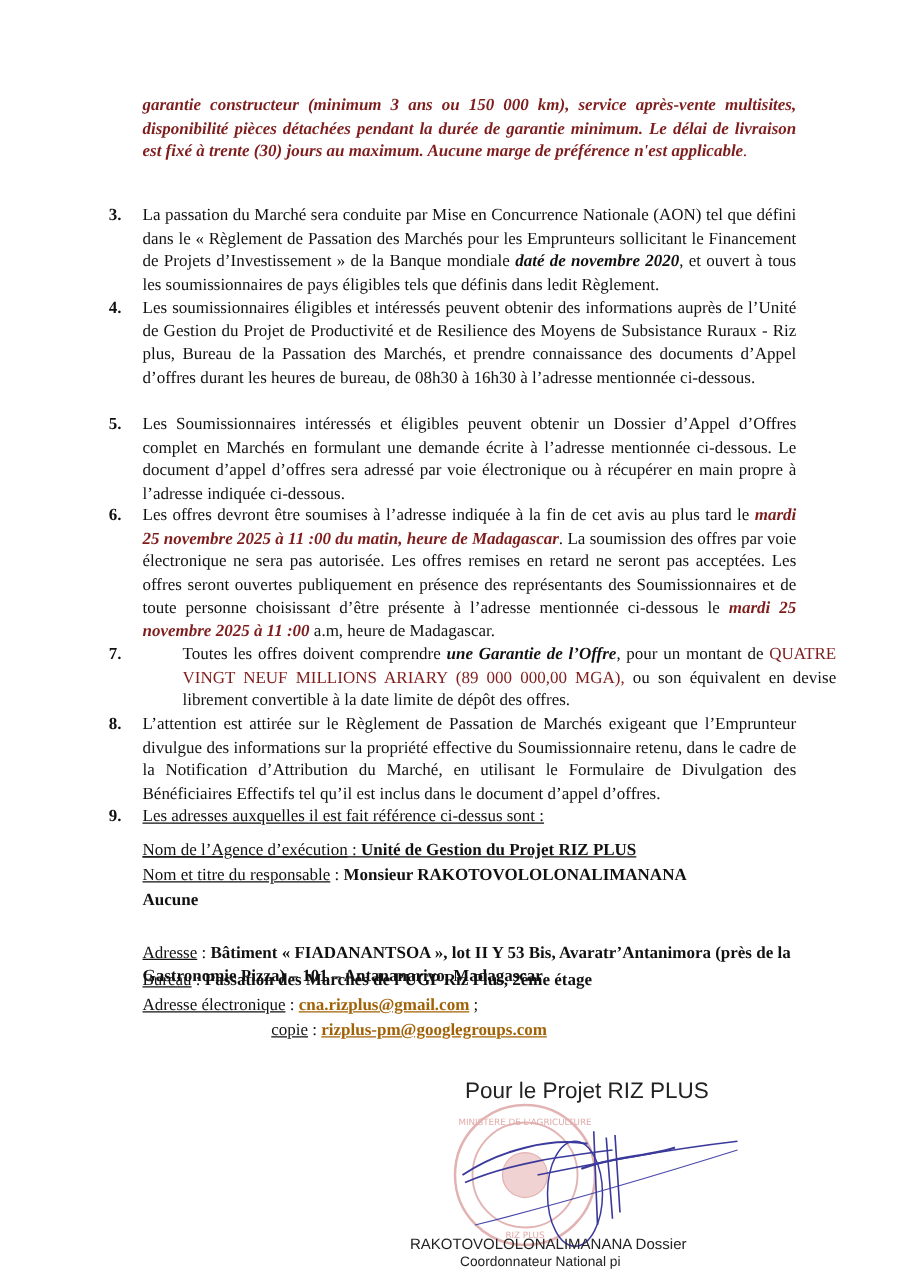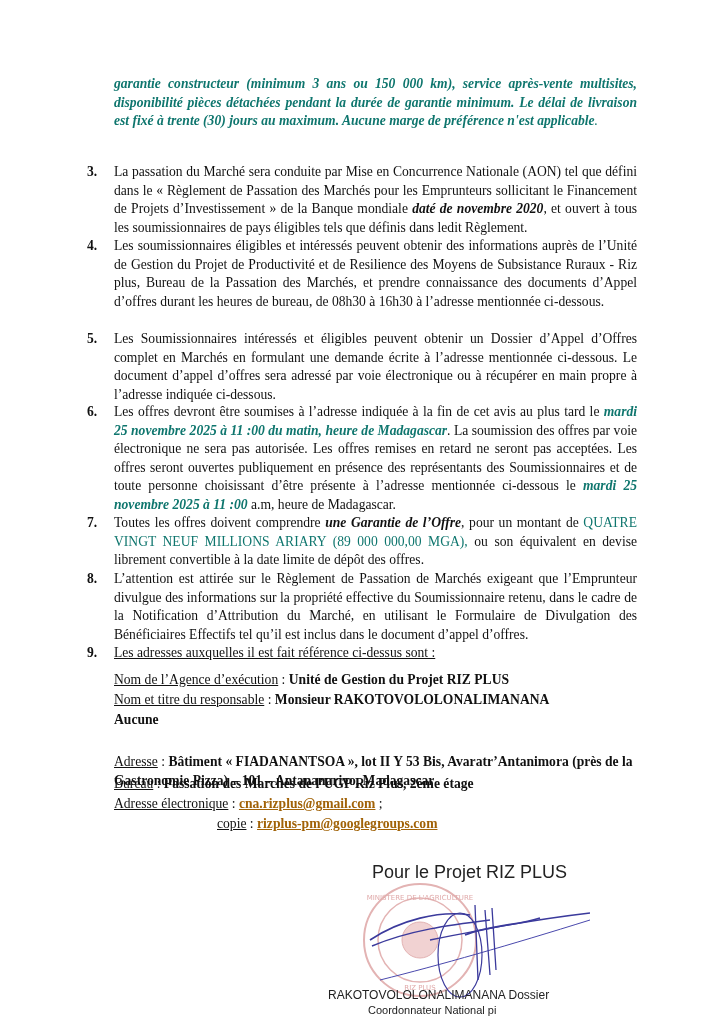--- a/index.html
+++ b/index.html
@@ -2,21 +2,21 @@
 <html><head>
 <meta charset="utf-8">
 <style>
   html, body { margin: 0; padding: 0; background: #ffffff; }
   body { width: 724px; height: 1024px; position: relative; overflow: hidden;
     font-family: "Liberation Serif", "DejaVu Serif", serif; color: #111; }
   .page { position: absolute; left: 0; top: 0; width: 724px; height: 1024px; background: #fff; }
   .para { position: absolute; left: 114px; width: 523px; font-size: 13.6px; line-height: 18.5px;
     text-align: justify; }
   .num { position: absolute; left: 87px; font-weight: bold; font-size: 13.6px; line-height: 18.5px; }
-  .blue { color: #0f766e; }
+  .blue { color: #7f1d1d; }
   .bi { font-weight: bold; font-style: italic; }
   .i { }
   .b { font-weight: bold; }
   .u { text-decoration: underline; }
   .link { color: #a16207; font-weight: bold; text-decoration: underline; }
   .addr { position: absolute; left: 114px; width: 540px; font-size: 13.6px; line-height: 20px; }
   .sig { position: absolute; font-family: "Liberation Sans", "DejaVu Sans", sans-serif; font-size: 11.5px; color: #222; }
   .stamp { position: absolute; left: 360px; top: 880px; width: 120px; height: 120px; }
 </style>
 </head>
@@ -42,31 +42,31 @@
   <div class="para" style="top:330px;">
     <span>Les Soumissionnaires intéressés et éligibles peuvent obtenir un Dossier d’Appel d’Offres complet en </span><span class="i">Marchés</span><span> en formulant une demande écrite à l’adresse mentionnée ci-dessous. Le document d’appel d’offres sera adressé par </span><span class="i">voie électronique ou à récupérer en main propre à l’adresse indiquée ci-dessous.</span>
   </div>
 
   <div class="num" style="top:403px;">6.</div>
   <div class="para" style="top:403px;">
     <span>Les offres devront être soumises à l’adresse indiquée </span><span class="i">à la fin de cet avis</span><span> au plus tard le </span><span class="bi blue">mardi 25 novembre 2025 à 11 :00 du matin, heure de Madagascar</span><span>. La soumission des offres par voie électronique </span><span class="i">ne sera pas</span><span> autorisée. Les offres remises en retard ne seront pas acceptées. Les offres seront ouvertes publiquement en présence des représentants des Soumissionnaires et de toute personne choisissant d’être présente à l’adresse mentionnée ci-dessous le </span><span class="bi blue">mardi 25 novembre 2025 à 11 :00</span><span class="i"> a.m, heure de Madagascar.</span>
   </div>
 
   <div class="num" style="top:514px;">7.</div>
-  <div class="para" style="top:514px;">
+  <div class="para" style="top:514px;margin-left:32px;">
     <span>Toutes les offres doivent comprendre </span><span class="bi">une Garantie de l’Offre</span><span>, pour un montant de </span><span class="i blue" style="text-decoration:none">QUATRE VINGT NEUF MILLIONS ARIARY (89 000 000,00 MGA),</span><span> ou son équivalent en devise librement convertible à la date limite de dépôt des offres.</span>
   </div>
 
   <div class="num" style="top:570px;">8.</div>
   <div class="para" style="top:570px;">L’attention est attirée sur le Règlement de Passation de Marchés exigeant que l’Emprunteur divulgue des informations sur la propriété effective du Soumissionnaire retenu, dans le cadre de la Notification d’Attribution du Marché, en utilisant le Formulaire de Divulgation des Bénéficiaires Effectifs tel qu’il est inclus dans le document d’appel d’offres.</div>
 
   <div class="num" style="top:644px;">9.</div>
   <div class="para" style="top:644px;text-decoration:underline;">Les adresses auxquelles il est fait référence ci-dessus sont :</div>
 
-  <div class="addr" style="top:670px;">
+  <div class="addr" style="top:670px;text-decoration:underline;">
     <span class="u">Nom de l’Agence d’exécution</span><span> : </span><span class="b">Unité de Gestion du Projet RIZ PLUS</span>
   </div>
   <div class="addr" style="top:690px;">
     <span class="u">Nom et titre du responsable</span><span> : </span><span class="b">Monsieur RAKOTOVOLOLONALIMANANA</span>
   </div>
   <div class="addr b" style="top:710px;">Aucune</div>
   <div class="addr" style="top:762px;margin-top:12px;">
     <span class="u">Bureau</span><span> : </span><span class="b">Passation des Marchés de l’UGP Riz Plus, 2ème étage</span>
   </div>
   <div class="addr" style="top:752px; line-height:19px;">

